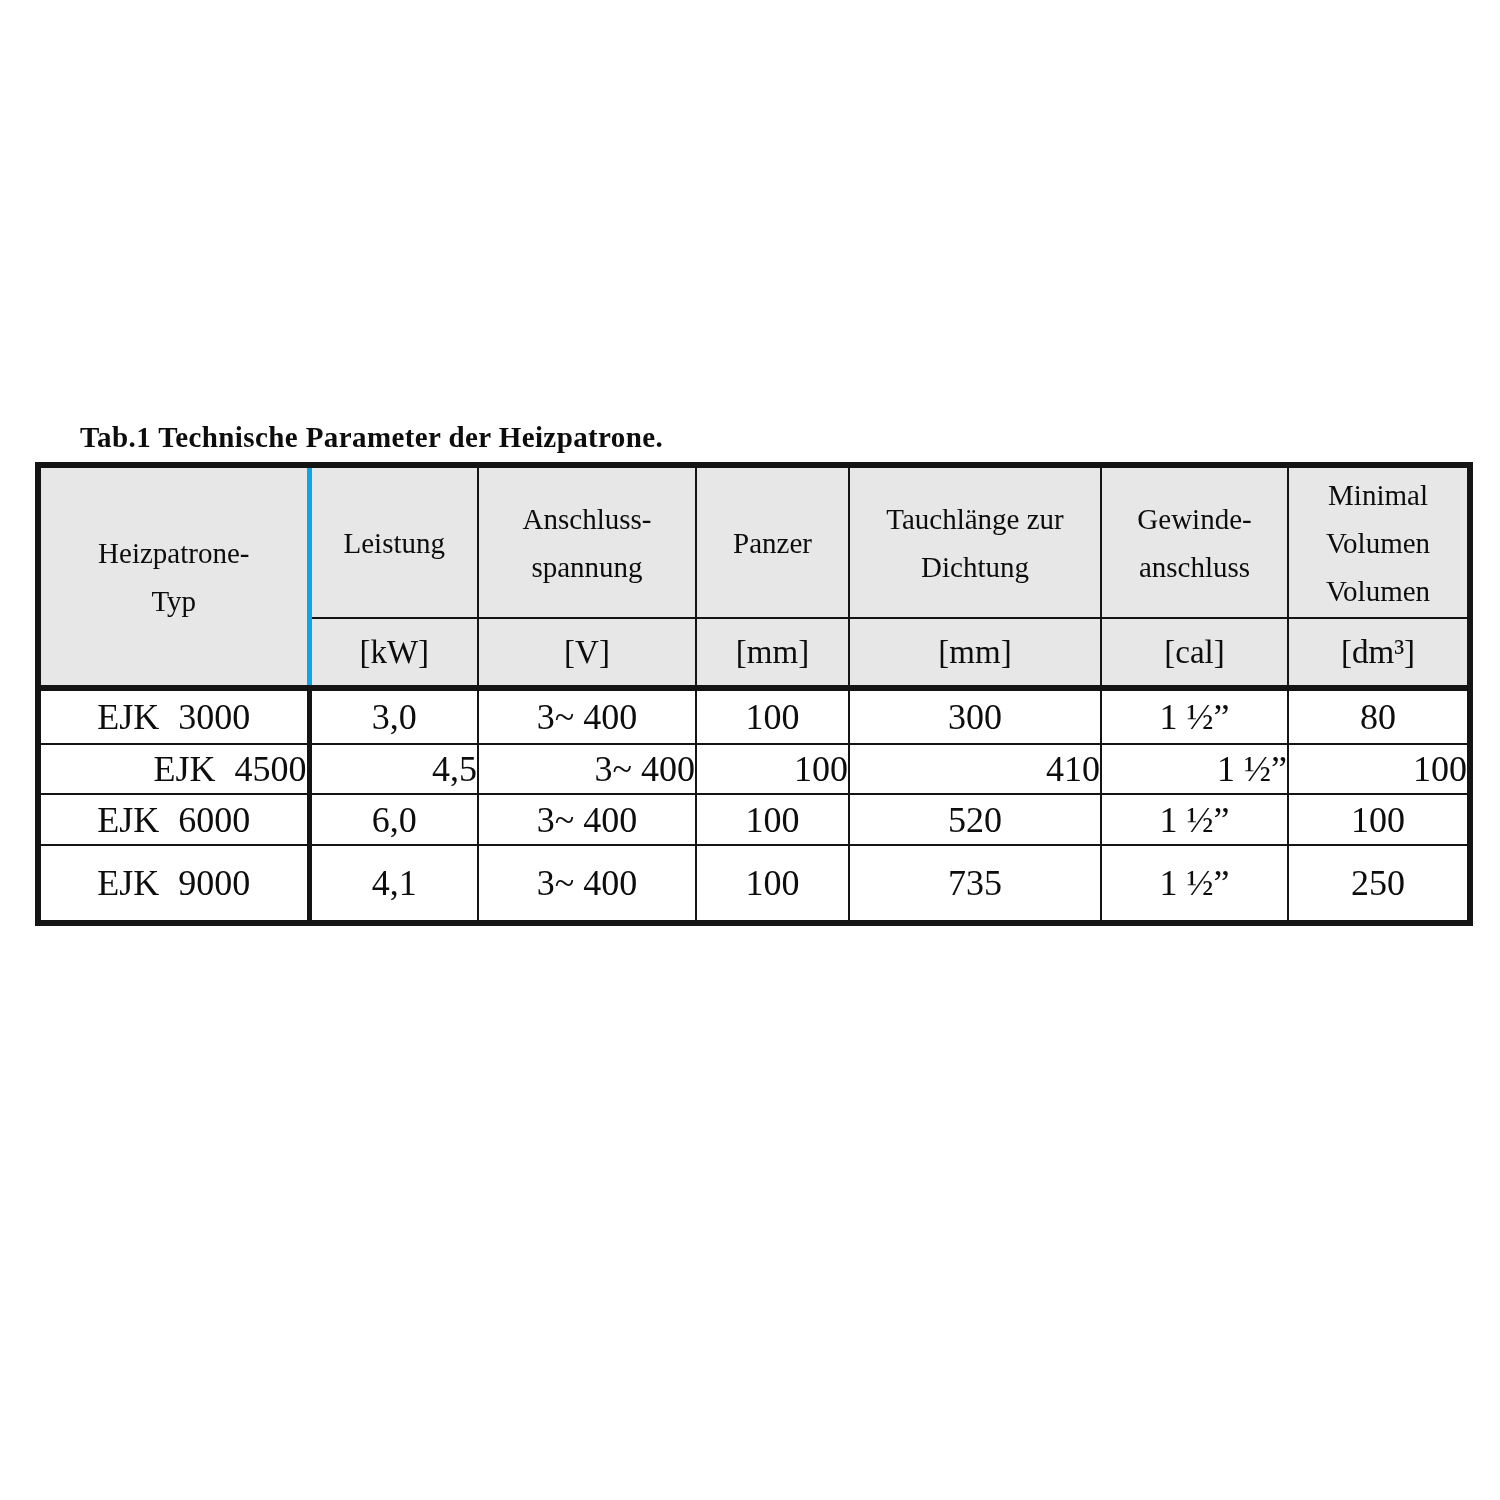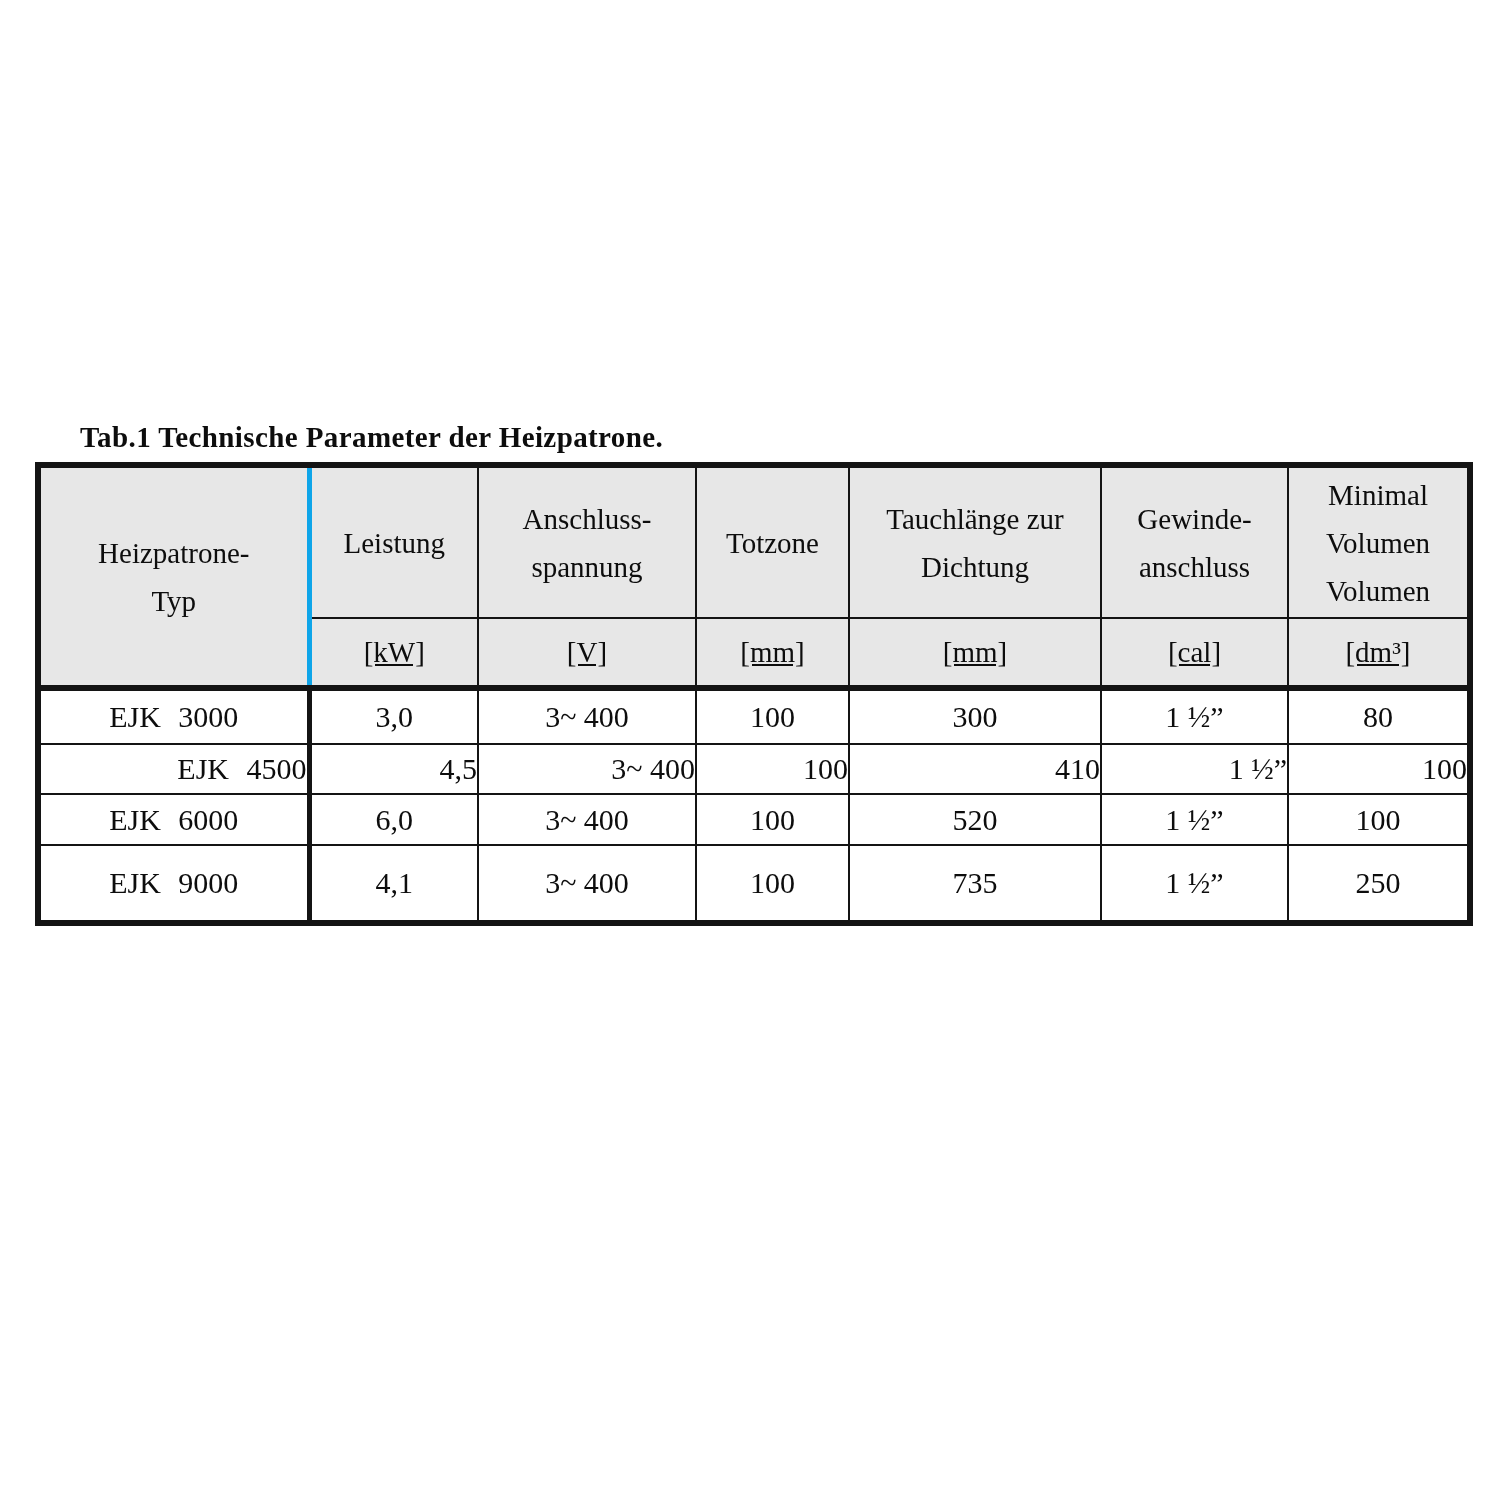--- a/index.html
+++ b/index.html
@@ -40,31 +40,30 @@
   }
   thead th {
     background: #e7e7e7;
     font-weight: 400;
     font-size: 29px;
   }
   tr.names th { height: 153px; }
   tr.units th {
     height: 70px;
     border-bottom: 6px solid #141414;
-    font-size: 29px;
-    text-decoration: underline;
+    font-size: 33px;
   }
   .hdr-line { display: block; line-height: 48px; }
   th.col-typ {
     border-right: 5px solid #0ea5e9;
     border-bottom: 6px solid #141414;
   }
   tbody td {
     background: #ffffff;
-    font-size: 30px;
+    font-size: 36px;
     font-weight: 400;
   }
   tbody td.cell-typ {
     border-right: 5px solid #141414;
     word-spacing: 10px;
   }
   tbody tr.r0 td { height: 56px; }
   tbody tr.r1 td { height: 50px; text-align: right; }
   tbody tr.r2 td { height: 51px; }
   tbody tr.r3 td { height: 78px; }
@@ -93,21 +92,21 @@
           <span class="hdr-line">Typ</span>
         </th>
         <th>
           <span class="hdr-line">Leistung</span>
         </th>
         <th>
           <span class="hdr-line">Anschluss-</span>
           <span class="hdr-line">spannung</span>
         </th>
         <th>
-          <span class="hdr-line">Totzone</span>
+          <span class="hdr-line">Panzer</span>
         </th>
         <th>
           <span class="hdr-line">Tauchlänge zur</span>
           <span class="hdr-line">Dichtung</span>
         </th>
         <th>
           <span class="hdr-line">Gewinde-</span>
           <span class="hdr-line">anschluss</span>
         </th>
         <th>

